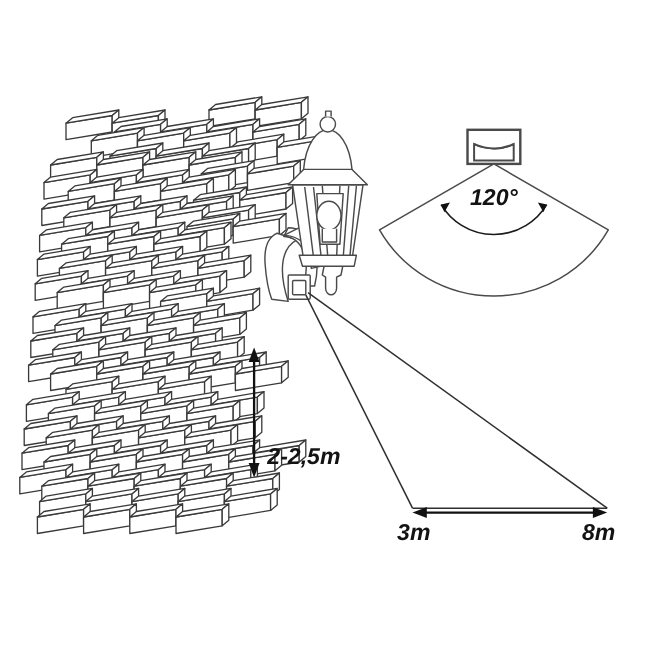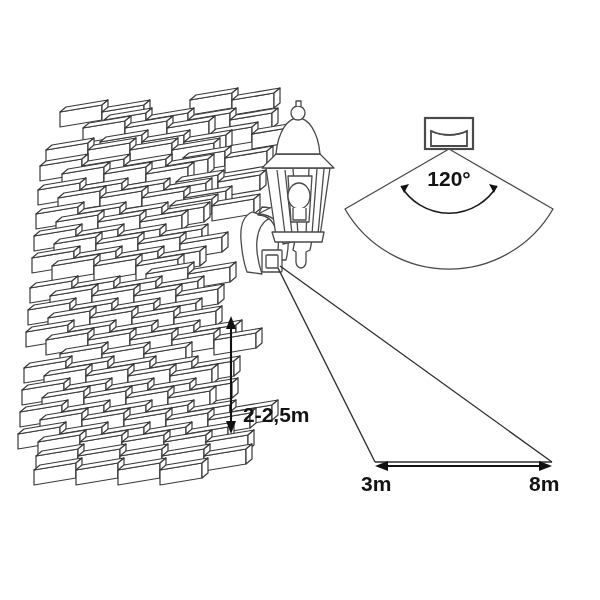--- a/index.html
+++ b/index.html
@@ -2,21 +2,21 @@
 <html><head>
 <meta charset="utf-8">
 <style>
   html,body{margin:0;padding:0;}
   body{
     width:600px;height:600px;
     background:#ffffff;
     font-family:"Liberation Sans", sans-serif;
     overflow:hidden;
   }
-  #stage{position:relative;width:496px;height:600px;}
+  #stage{position:relative;width:496px;height:600px;font-style:italic;}
   svg.diagram{position:absolute;left:0;top:0;width:600px;height:600px;display:block;}
   .lbl{
     font-family:"Liberation Sans", sans-serif;
     font-weight:bold;
     fill:#131313;
   }
   .lbl-angle{font-size:21px;}
   .lbl-dim{font-size:21px;}
   .stroke-brick{fill:#ffffff;stroke:#3a3a3a;stroke-width:1.2;stroke-linejoin:round;}
   .stroke-lamp{fill:#ffffff;stroke:#4a4a4a;stroke-width:1.3;stroke-linejoin:round;}

